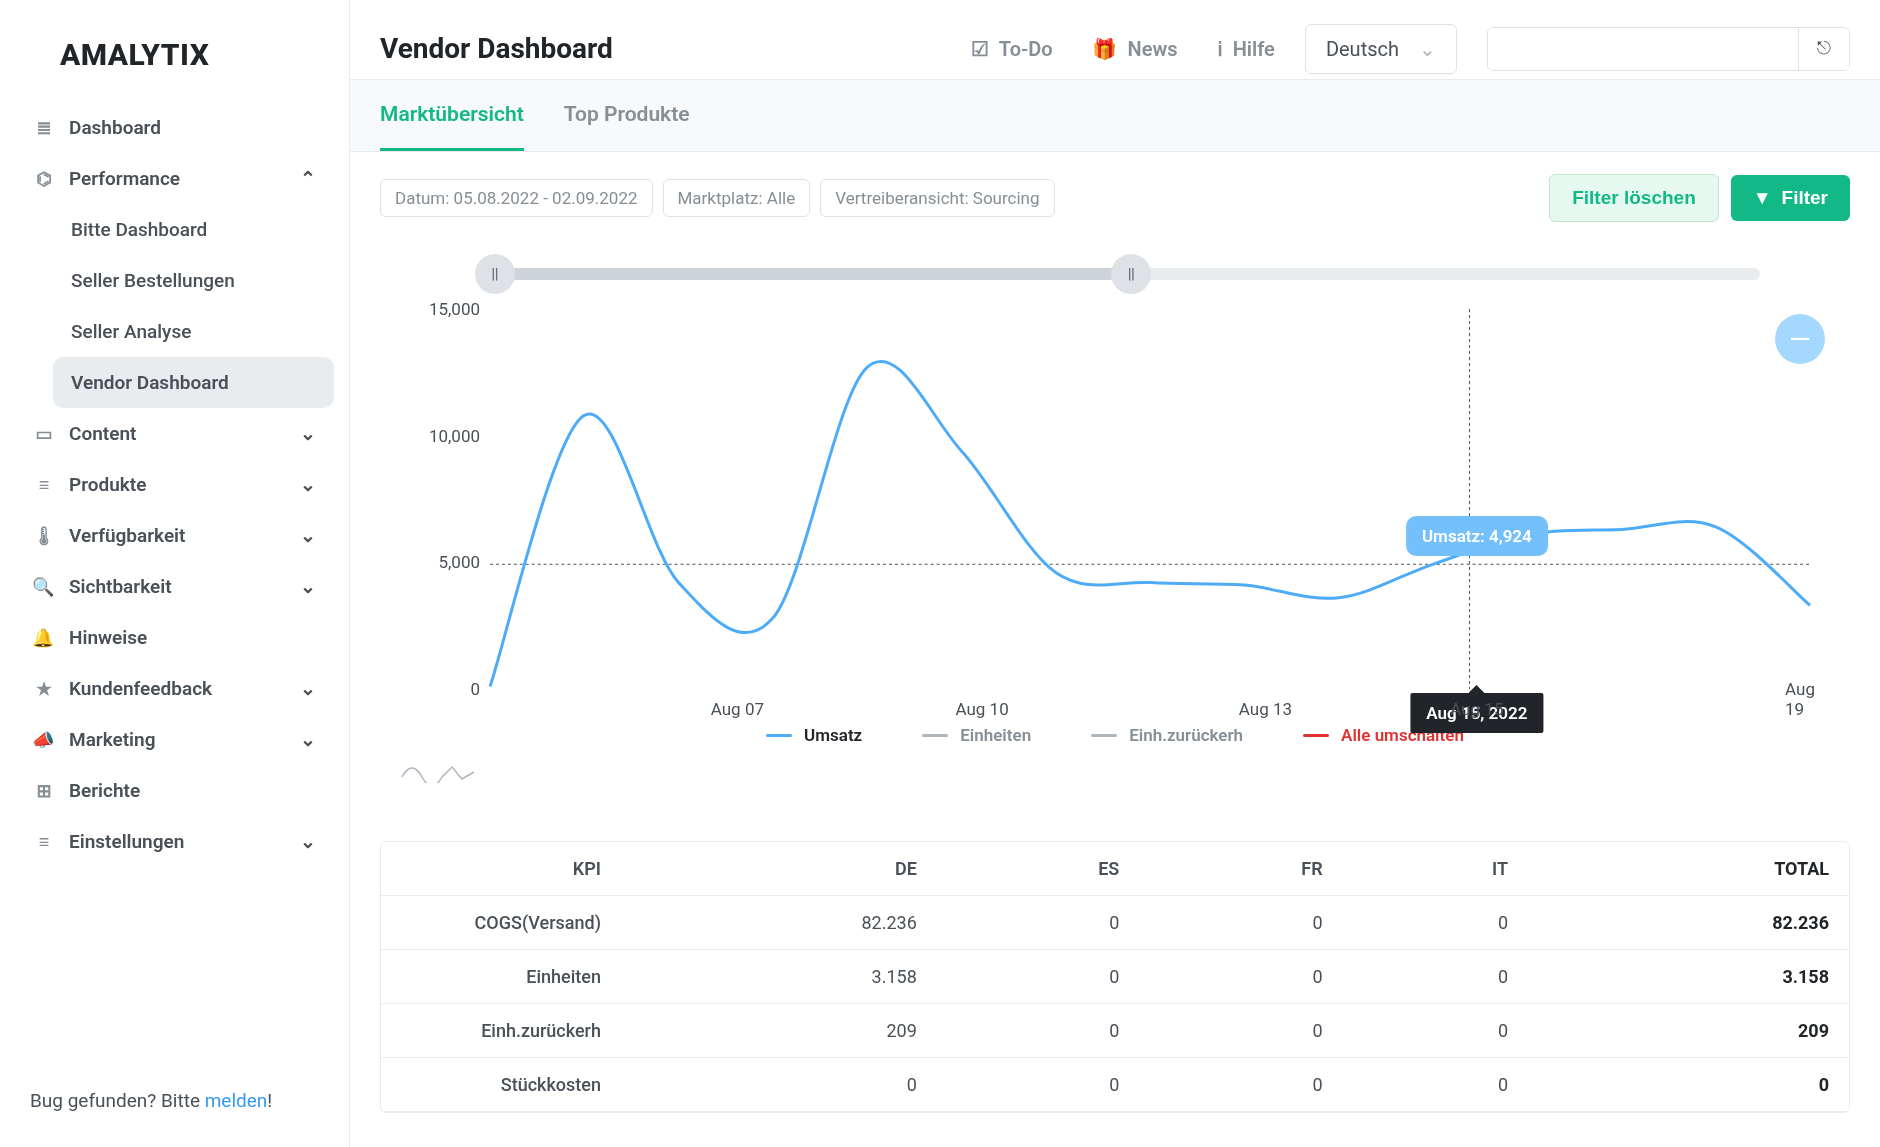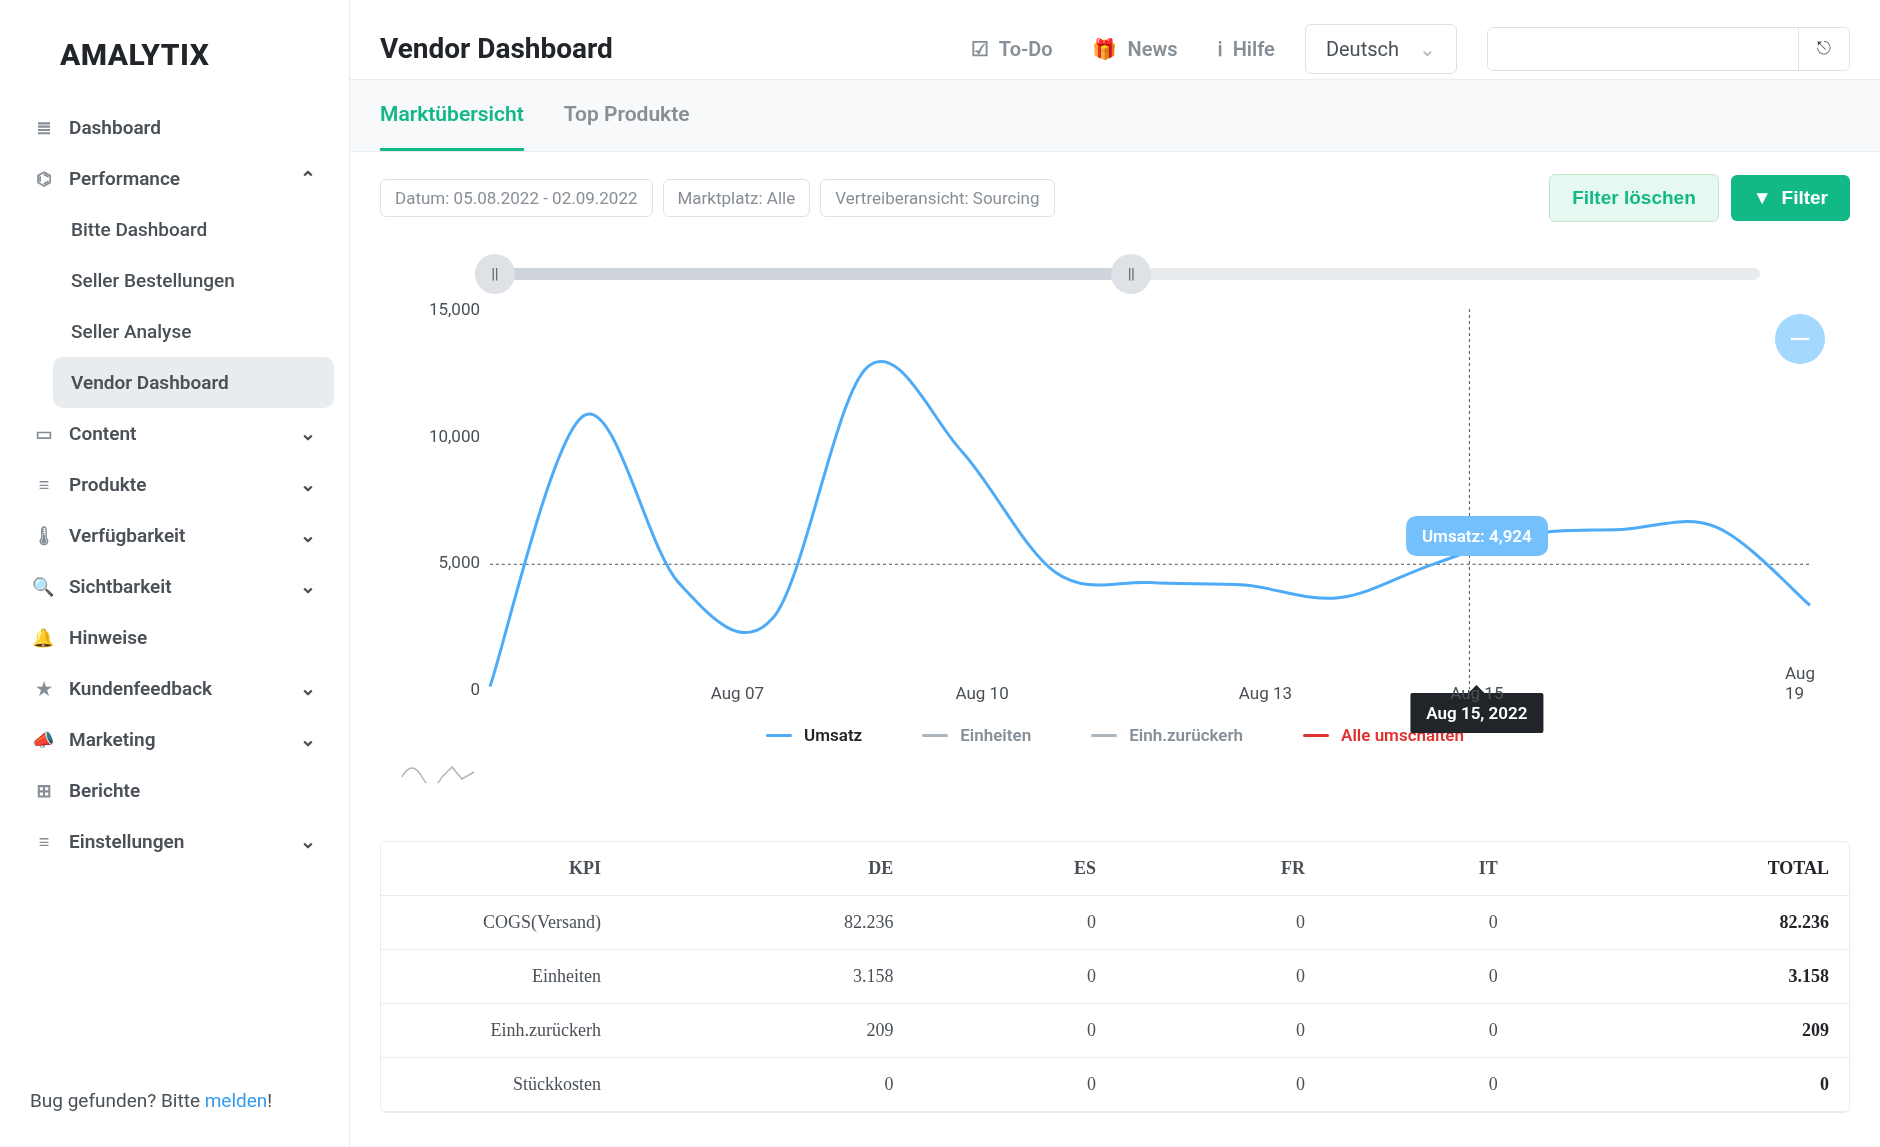--- a/index.html
+++ b/index.html
@@ -218,21 +218,21 @@
   position: absolute;
   left: 0;
   font-size: 17px;
   color: #495057;
   text-align: right;
   width: 100px;
   transform: translateY(-50%);
 }
 .x-tick {
   position: absolute;
-  bottom: 16px;
+  bottom: 0;
   font-size: 17px;
   color: #495057;
   transform: translateX(-50%);
 }
 .plot {
   position: absolute;
   left: 110px; right: 40px; top: 10px; bottom: 30px;
 }
 .chart svg { width: 100%; height: 100%; overflow: visible; }
 
@@ -302,21 +302,20 @@
   border: 1px solid #e9ecef;
   border-radius: 6px;
   overflow: hidden;
 }
 .kpi-table table { width: 100%; border-collapse: collapse; }
 .kpi-table th, .kpi-table td {
   padding: 16px 20px;
   font-size: 18px;
   text-align: right;
   border-bottom: 1px solid #e9ecef;
-  font-family: Liberation Serif, serif;
 }
 .kpi-table th { font-weight: 600; color: #495057; background: #fff; }
 .kpi-table td { color: #495057; }
 .kpi-table td:last-child, .kpi-table th:last-child { font-weight: 700; color: #212529; }
 .kpi-table td:first-child { text-align: right; width: 240px; font-weight: 500; }
 </style>
 </head>
 <body>
 
 <div class="app">

